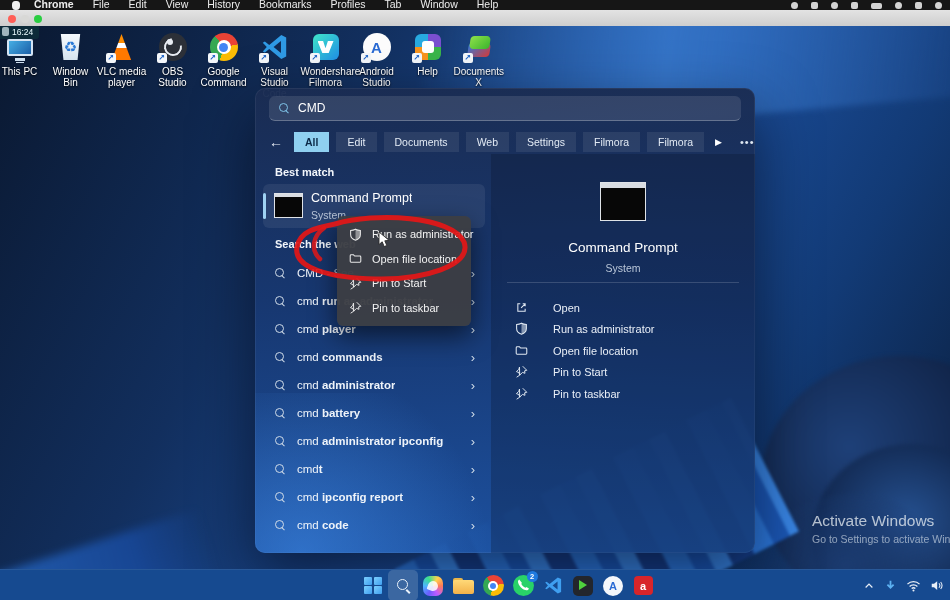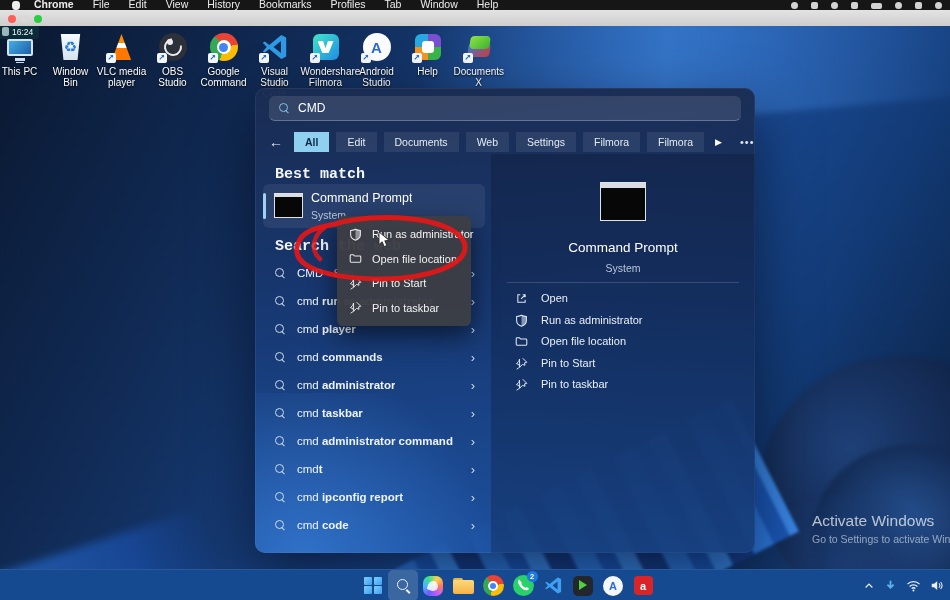--- a/index.html
+++ b/index.html
@@ -83,21 +83,21 @@
   .backarrow { color:#e8eef6; font-size:14px; margin-right:4px; }
   .pill { padding:4px 11px; border-radius:0; font-size:10.5px; color:#e2eaf4; background:rgba(255,255,255,.08); white-space:nowrap; }
   .pill.sel { background:#8fd0f0; color:#0a2846; font-weight:bold; }
   .pill-more { color:#fff; font-size:9px; padding:0 4px; }
   .spacer { flex:1; }
   .dots3 { color:#dfe8f2; font-size:11px; letter-spacing:1px; margin-right:10px; }
   .copilot { width:20px; height:20px; border-radius:7px; background:conic-gradient(from 210deg,#6a5cff,#4db5ff,#3be08f,#ffd24d,#ff7a59,#c05cff,#6a5cff); position:relative; }
   .copilot::after { content:""; position:absolute; inset:5px; border-radius:50% 50% 50% 10%; background:rgba(255,255,255,.85); transform:rotate(20deg); }
 
   .leftpane { position:absolute; left:0; top:66px; width:236px; bottom:0; }
-  .sec-h { color:#f2f6fb; font-size:15px; font-weight:bold;font-family:Liberation Mono, monospace; }
+  .sec-h { color:#f2f6fb; font-size:11px; font-weight:bold; }
   .bm-h { position:absolute; left:20px; top:12px; }
   .bm-item { position:absolute; left:8px; top:30px; width:222px; height:44px; border-radius:6px; background:rgba(255,255,255,.07); }
   .bm-item::before { content:""; position:absolute; left:0; top:9px; bottom:9px; width:3px; border-radius:2px; background:#9fd2f2; }
   .cmd-ico { background:#070707; border:1px solid #dfe3e8; position:relative; }
   .cmd-ico::before { content:""; position:absolute; left:0; right:0; top:0; height:3px; background:#d9dde2; }
   .cmd-ico.small { position:absolute; left:11px; top:9px; width:29px; height:25px; }
   .bm-name { position:absolute; left:48px; top:7px; color:#fff; font-size:12.5px; white-space:nowrap; }
   .bm-sub { position:absolute; left:48px; top:25px; color:#b9c6d8; font-size:10.5px; }
   .web-h { position:absolute; left:20px; top:84px; }
   .suggest { position:absolute; left:0; right:0; top:105px; }
@@ -108,21 +108,21 @@
   .srow .txt .muted { color:#b9c6d8; }
   .srow .chev { margin-left:auto; color:#cfdbe8; font-size:13px; }
 
   .rightpane { position:absolute; left:236px; top:66px; right:0; bottom:0; background:rgba(8,16,34,.25); border-radius:0 0 10px 0; }
   .cmd-ico.big { position:absolute; left:50%; top:28px; transform:translateX(-50%); width:46px; height:39px; }
   .cmd-ico.big::before { height:5px; }
   .pv-title { position:absolute; left:0; right:0; top:86px; text-align:center; color:#fff; font-size:13.5px; }
   .pv-sub { position:absolute; left:0; right:0; top:108px; text-align:center; color:#b9c6d8; font-size:10.5px; }
   .pv-div { position:absolute; left:16px; right:16px; top:128px; height:1px; background:rgba(255,255,255,.16); }
   .pv-actions { position:absolute; left:0; right:0; top:138px; }
-  .arow { height:21.5px; display:flex; align-items:flex-start; padding-left:24px; gap:13px; color:#e9eff7; font-size:11px; }
+  .arow { height:21.5px; display:flex; align-items:flex-end; padding-left:24px; gap:25px; color:#e9eff7; font-size:11px; }
   .arow svg { flex:0 0 auto; }
 
   
   .ctxmenu { position:absolute; left:337px; top:190px; width:134px; padding:6px 0; border-radius:6px; background:rgba(60,62,68,.97); box-shadow:0 10px 26px rgba(0,0,0,.55); z-index:30; }
   .crow { height:24.5px; display:flex; align-items:center; padding-left:12px; gap:10px; color:#f2f2f2; font-size:11px; white-space:nowrap; }
   .ic { width:13px; height:13px; flex:0 0 auto; }
   .ic svg, .arow svg { display:block; }
 
   
   .annot { position:absolute; left:280px; top:178px; width:210px; height:92px; z-index:35; pointer-events:none; }
@@ -337,26 +337,26 @@
           <span class="txt"><span>cmd </span><b>commands</b></span>
           <span class="chev">›</span>
         </div>
         <div class="srow">
           <span class="mag"></span>
           <span class="txt"><span>cmd </span><b>administrator</b></span>
           <span class="chev">›</span>
         </div>
         <div class="srow">
           <span class="mag"></span>
-          <span class="txt"><span>cmd </span><b>taskbar</b></span>
-          <span class="chev">›</span>
-        </div>
-        <div class="srow">
-          <span class="mag"></span>
-          <span class="txt"><span>cmd </span><b>administrator command</b></span>
+          <span class="txt"><span>cmd </span><b>battery</b></span>
+          <span class="chev">›</span>
+        </div>
+        <div class="srow">
+          <span class="mag"></span>
+          <span class="txt"><span>cmd </span><b>administrator ipconfig</b></span>
           <span class="chev">›</span>
         </div>
         <div class="srow">
           <span class="mag"></span>
           <span class="txt"><span>cmd</span><b>t</b></span>
           <span class="chev">›</span>
         </div>
         <div class="srow">
           <span class="mag"></span>
           <span class="txt"><span>cmd </span><b>ipconfig report</b></span>

